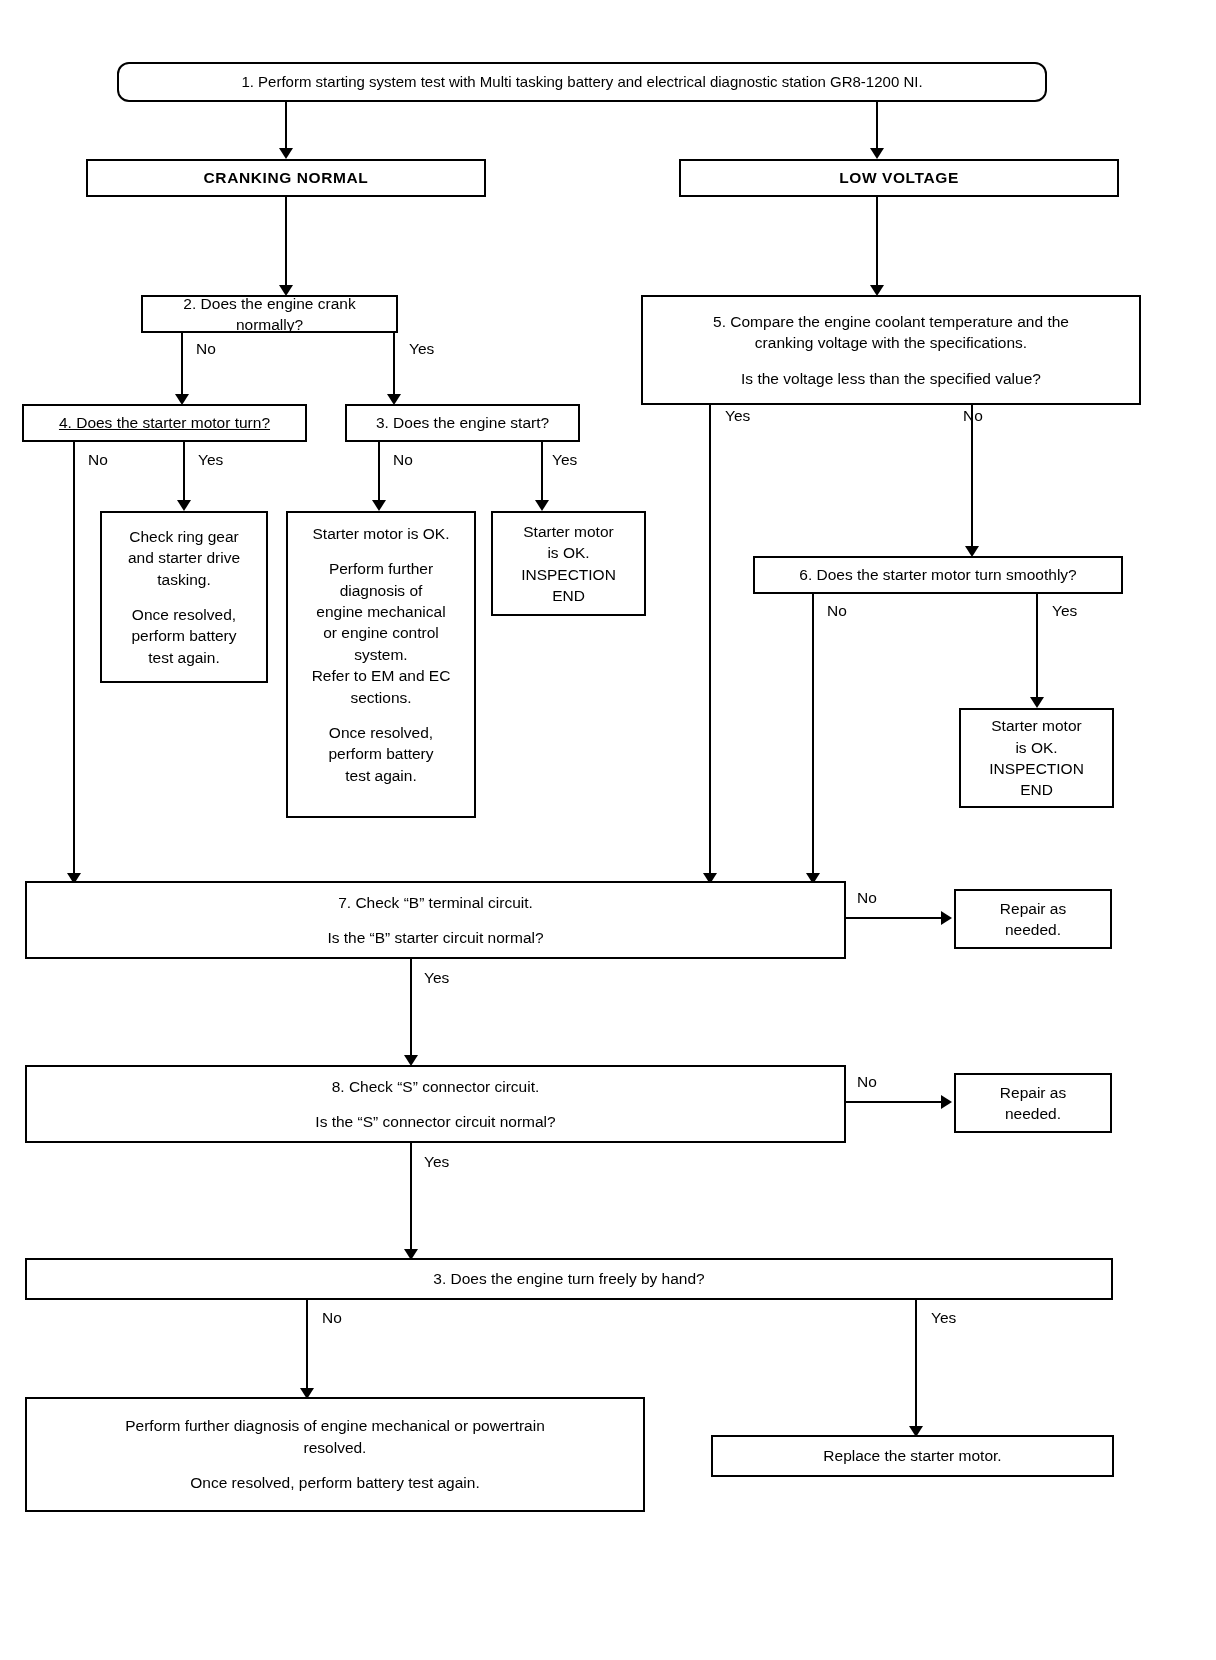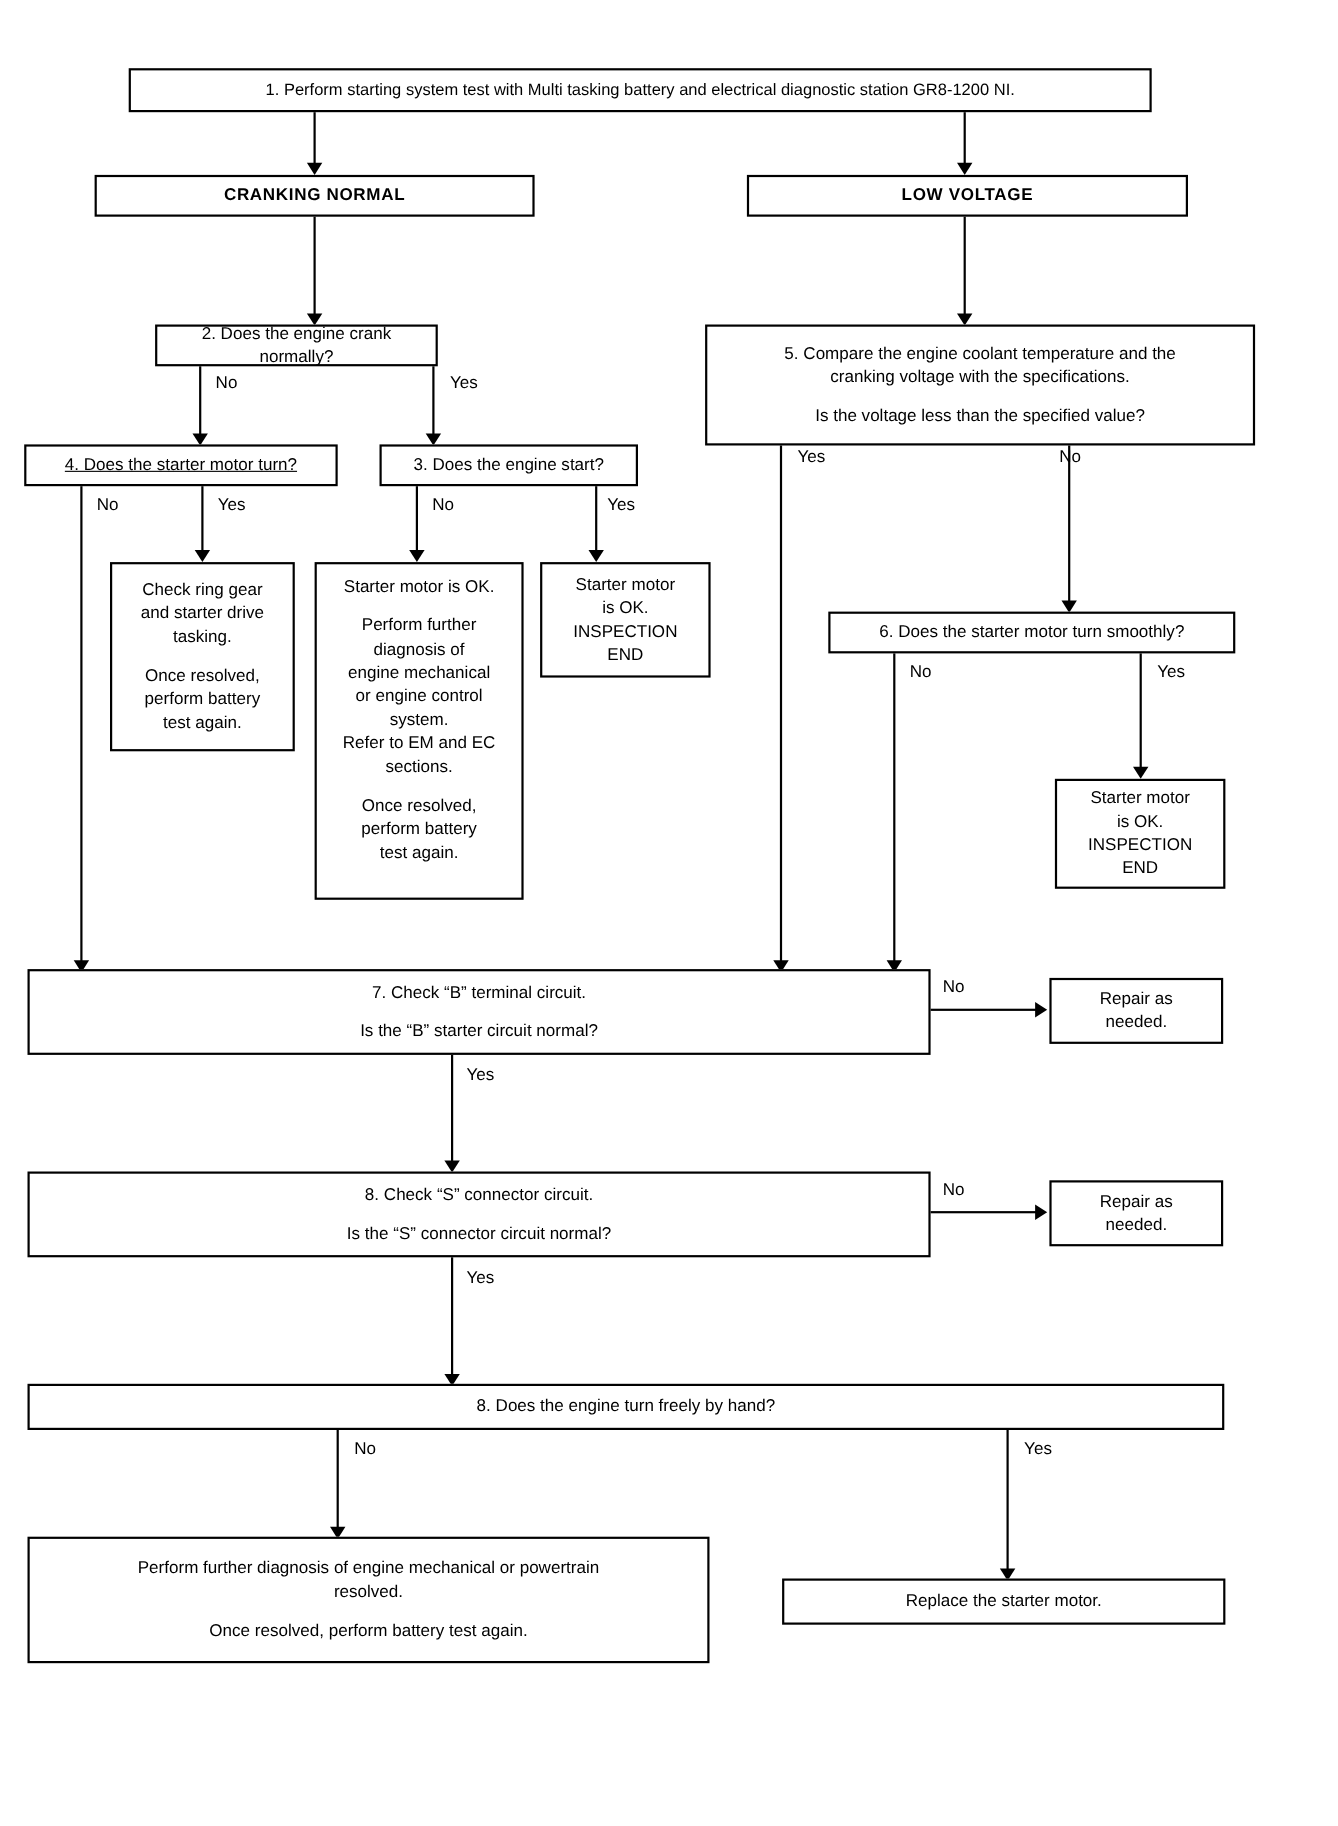--- a/index.html
+++ b/index.html
@@ -64,34 +64,34 @@
     border-left: 11px solid #000;
   }
   .p1 { margin: 0; }
   .gap { height: 0.9em; }
 </style>
 </head>
 <body>
 
 <div id="canvas">
 
-  <div class="box" style="left:117px; top:62px; width:930px; height:40px; font-size:15px;">
+  <div class="box" style="left:117px; top:62px; width:930px; height:40px; font-size:15px;border-radius:12px;">
     <span>1. Perform starting system test with Multi tasking battery and electrical diagnostic station GR8-1200 NI.</span>
   </div>
 
   <div class="vline" style="left:285px; top:102px; height:48px;"></div>
   <div class="arrow-d" style="left:279px; top:148px;"></div>
 
   <div class="vline" style="left:876px; top:102px; height:48px;"></div>
   <div class="arrow-d" style="left:870px; top:148px;"></div>
 
   <div class="box bold" style="left:86px; top:159px; width:400px; height:38px; font-size:15.5px;">
     <span>CRANKING NORMAL</span>
   </div>
-  <div class="box bold" style="left:679px; top:159px; width:401px; height:38px; font-size:15.5px;">
+  <div class="box bold" style="left:679px; top:159px; width:440px; height:38px; font-size:15.5px;">
     <span>LOW VOLTAGE</span>
   </div>
 
   <div class="vline" style="left:285px; top:197px; height:90px;"></div>
   <div class="arrow-d" style="left:279px; top:285px;"></div>
 
   <div class="vline" style="left:876px; top:197px; height:90px;"></div>
   <div class="arrow-d" style="left:870px; top:285px;"></div>
 
   <div class="box" style="left:141px; top:295px; width:257px; height:38px;">
@@ -229,21 +229,21 @@
   <div class="box" style="left:954px; top:1073px; width:158px; height:60px;">
     <span>Repair as
 needed.</span>
   </div>
 
   <div class="vline" style="left:410px; top:1143px; height:108px;"></div>
   <div class="arrow-d" style="left:404px; top:1249px;"></div>
   <div class="lbl" style="left:424px; top:1154px;">Yes</div>
 
   <div class="box" style="left:25px; top:1258px; width:1088px; height:42px;">
-    <span>8. Does the engine turn freely by hand?</span>
+    <span>3. Does the engine turn freely by hand?</span>
   </div>
 
   <div class="vline" style="left:306px; top:1300px; height:90px;"></div>
   <div class="arrow-d" style="left:300px; top:1388px;"></div>
   <div class="lbl" style="left:322px; top:1310px;">No</div>
 
   <div class="vline" style="left:915px; top:1300px; height:128px;"></div>
   <div class="arrow-d" style="left:909px; top:1426px;"></div>
   <div class="lbl" style="left:931px; top:1310px;">Yes</div>
 

